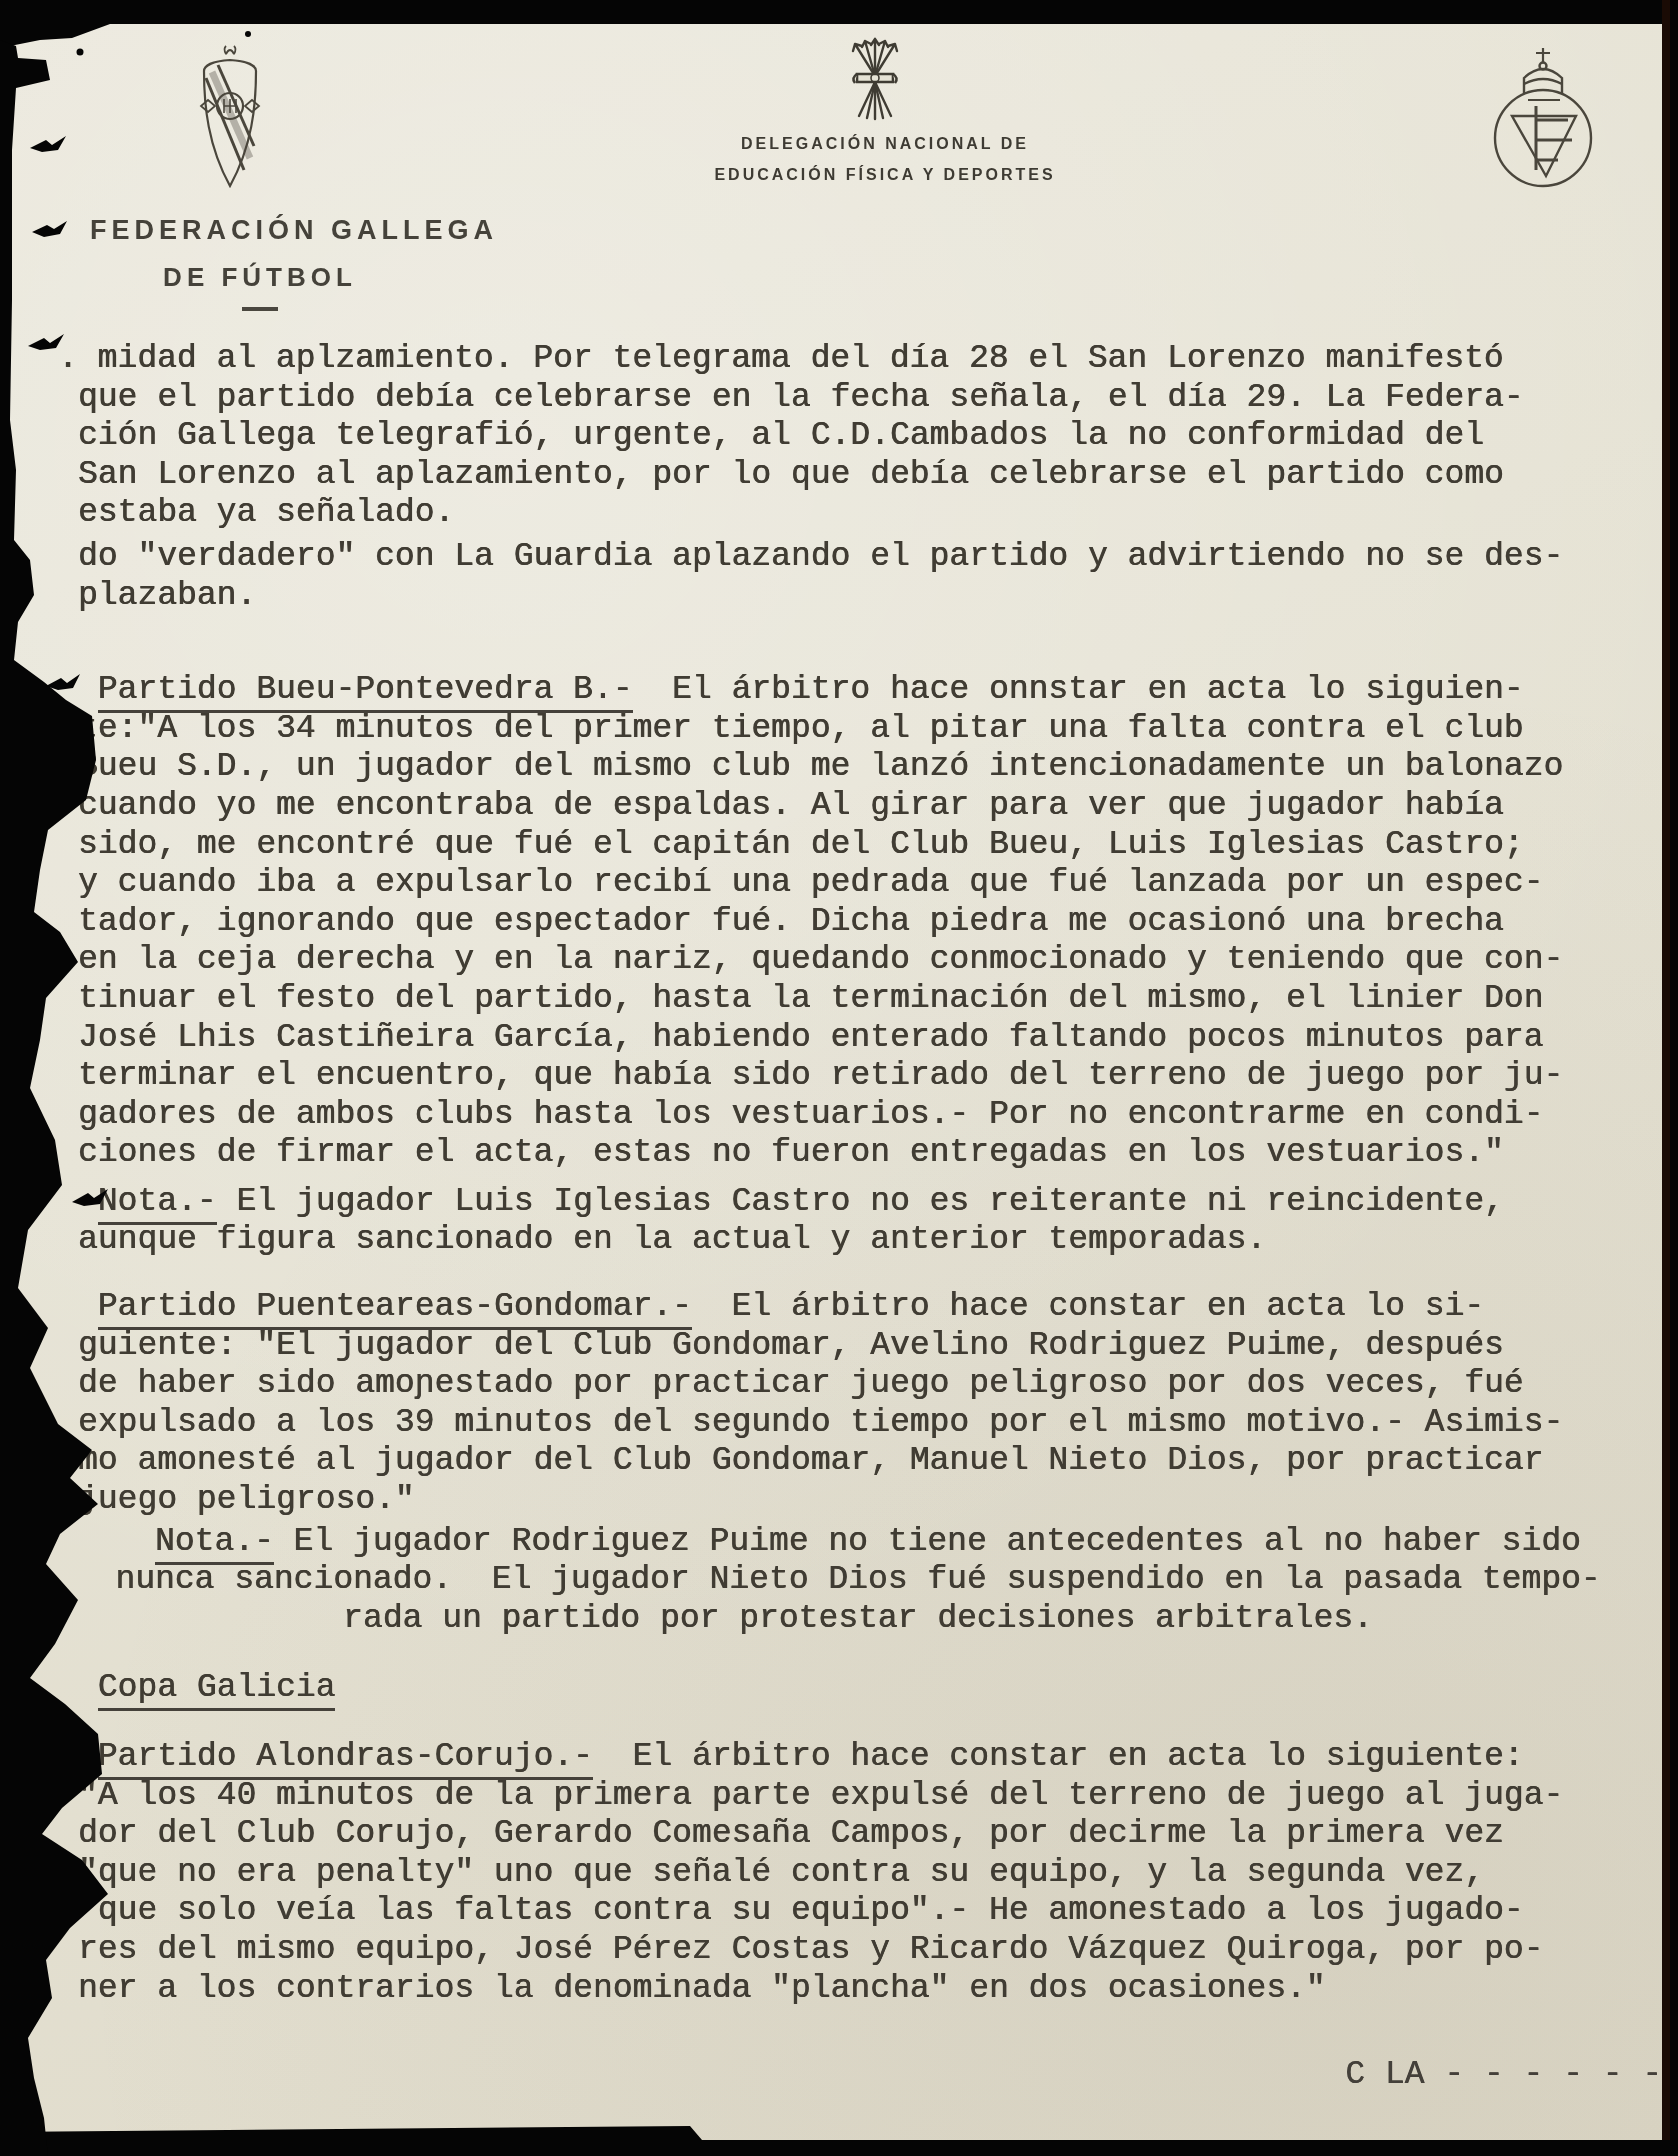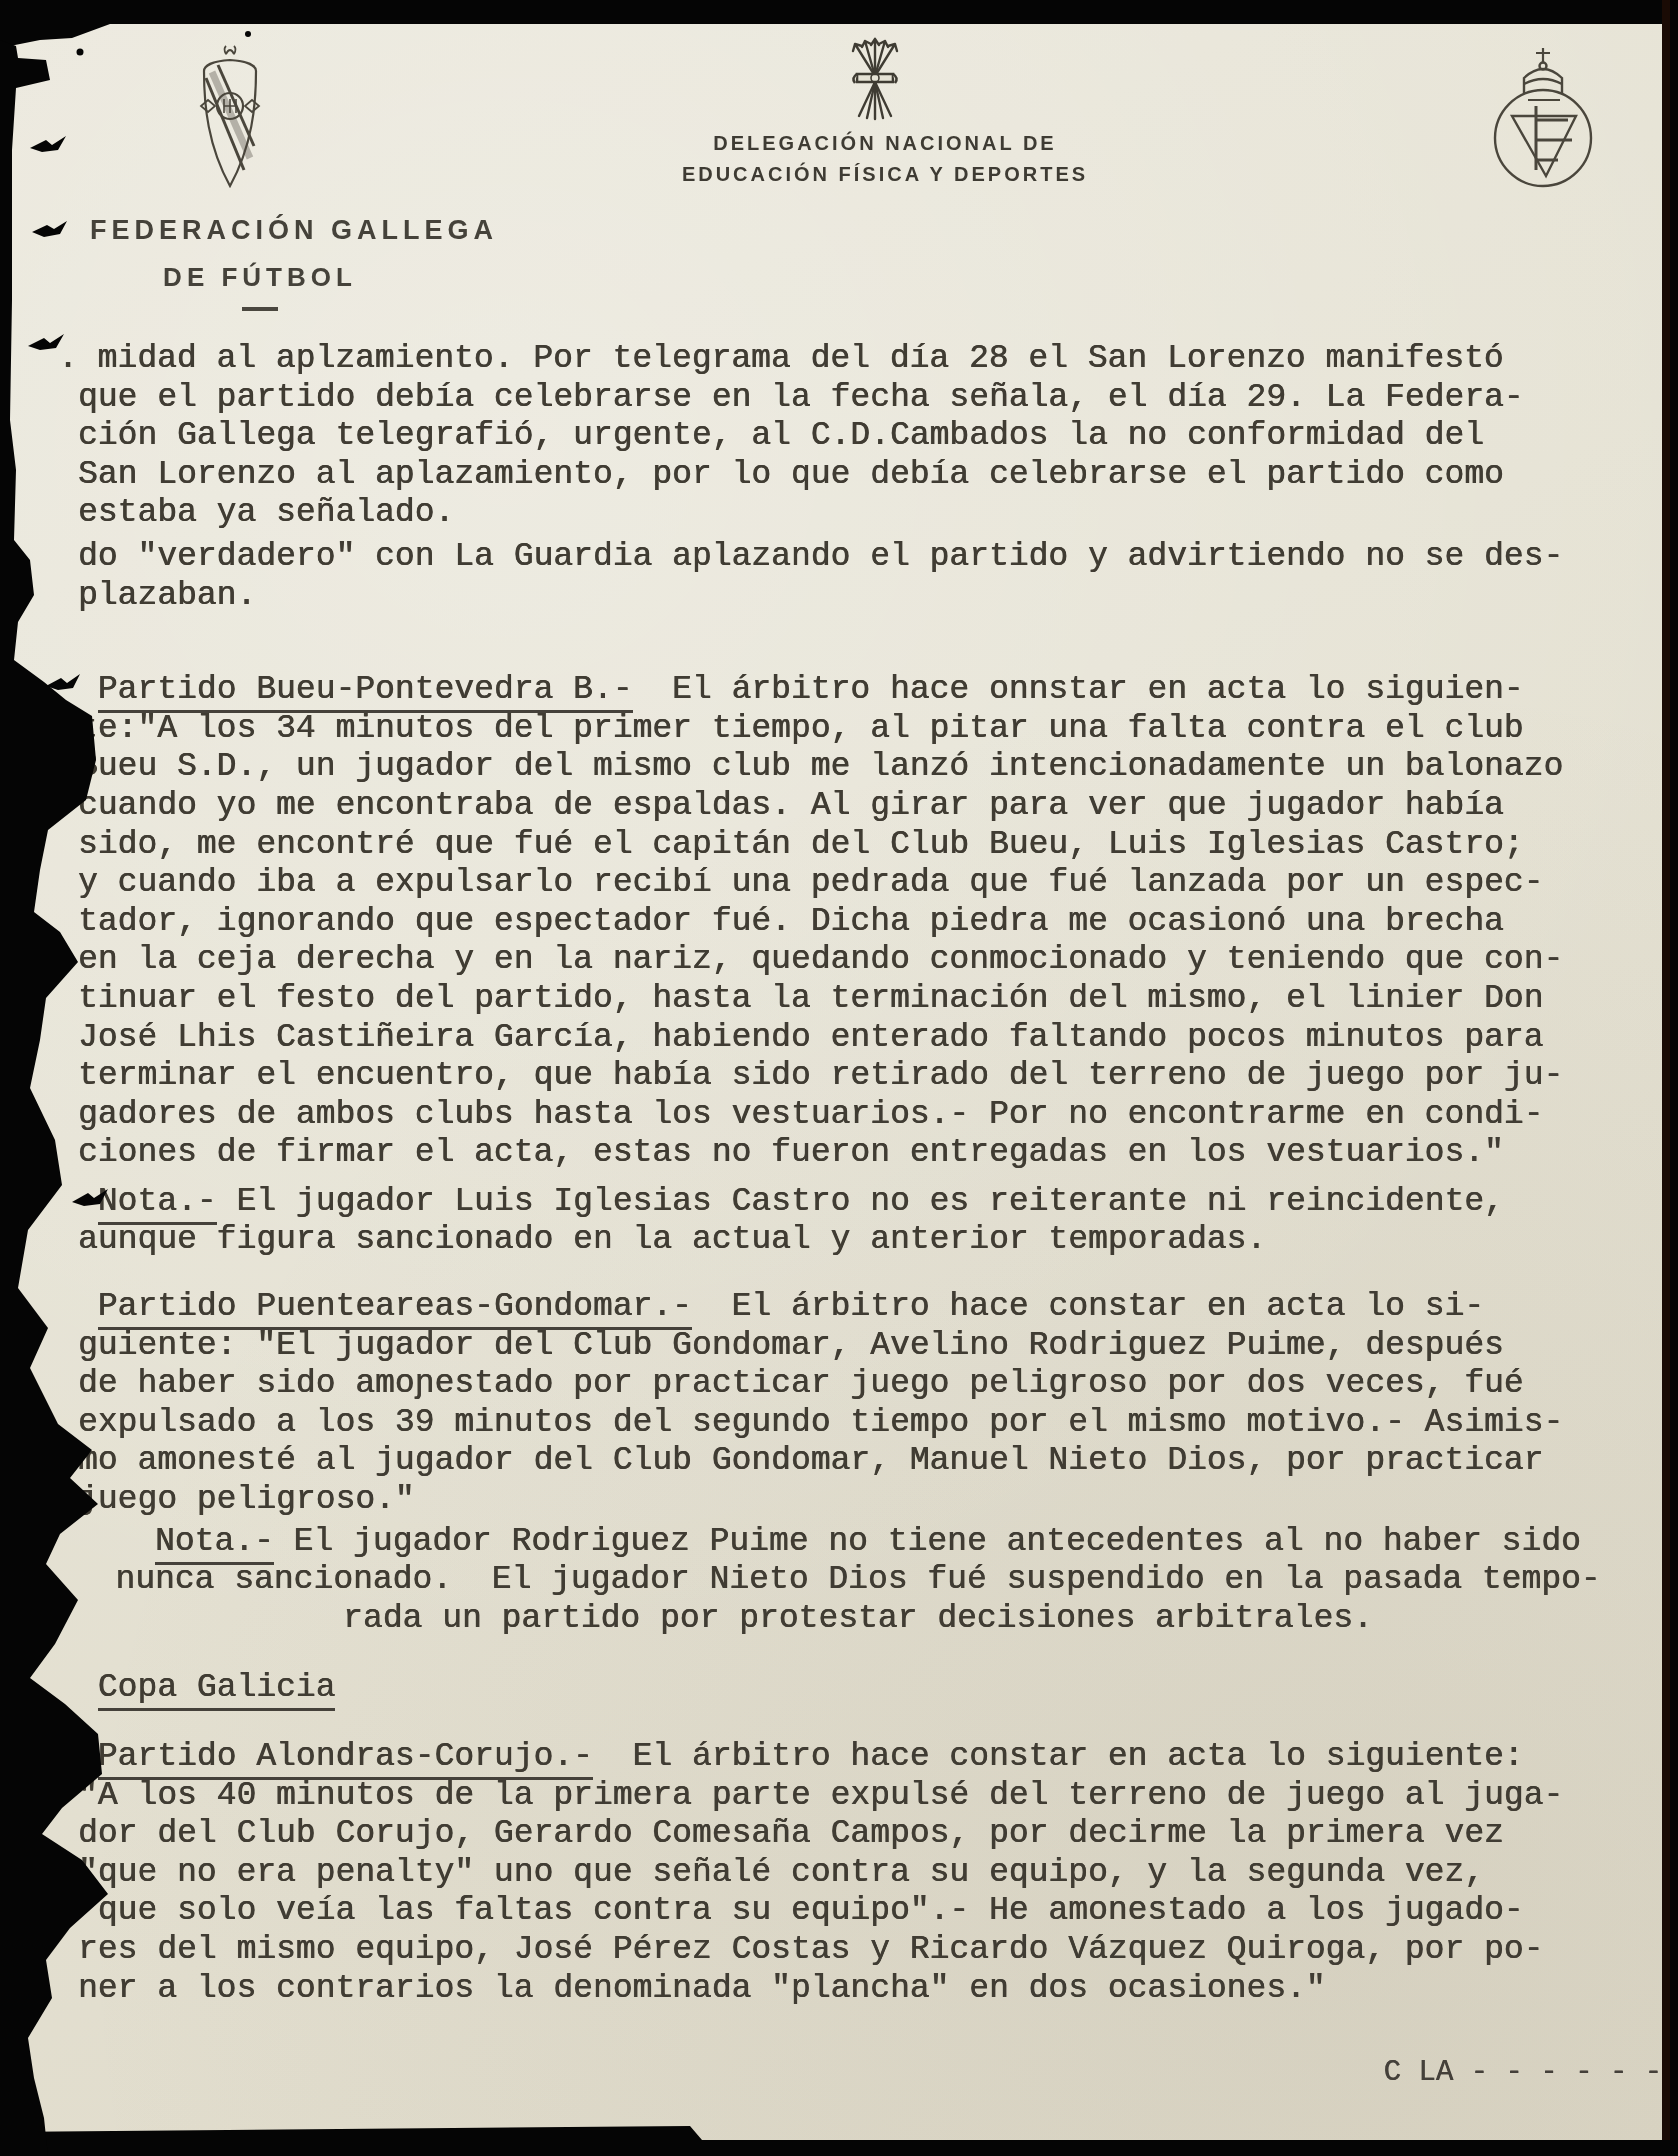--- a/index.html
+++ b/index.html
@@ -10,42 +10,42 @@
   .paper::after{content:"";position:absolute;inset:0;
          background:radial-gradient(circle at 30% 20%,rgba(255,255,255,.25),rgba(0,0,0,0) 60%),
                     radial-gradient(circle at 80% 90%,rgba(90,80,60,.07),rgba(0,0,0,0) 55%);}
   
   .hdr-left{position:absolute;left:90px;top:215px;width:340px;text-align:center;
             color:#45423a;font-weight:bold;}
   .hdr-left .l1{font-size:27px;letter-spacing:5px;white-space:nowrap;}
   .hdr-left .l2{font-size:26px;letter-spacing:5px;margin-top:16px;}
   .hdr-left .dash{width:36px;height:4px;background:#4a473f;margin:14px auto 0 auto;}
   .hdr-center{position:absolute;left:660px;top:128px;width:450px;text-align:center;
-              color:#3e3b33;font-weight:bold;font-size:20px;letter-spacing:3px;line-height:31px;}
+              color:#3e3b33;font-weight:bold;font-size:16px;letter-spacing:3px;line-height:31px;}
   .badge{position:absolute;}
   .badge svg{display:block;}
   
   .doc-body{position:absolute;left:78px;top:340px;width:1560px;
             font-family:"Liberation Mono","DejaVu Sans Mono",monospace;
             font-size:33px;line-height:38.6px;color:#403c33;
             text-shadow:.45px 0 0 currentColor,-.25px 0 0 rgba(64,60,51,.55);}
   .line{white-space:pre;height:38.6px;}
   .line.hang{margin-left:-20px;}
   .ul{border-bottom:3px solid #45413a;padding-bottom:2px;}
   .block.b1{margin-top:5px;}
   .block.b2{margin-top:56px;}
   .block.b3{margin-top:10px;}
   .block.b4{margin-top:28px;}
   .block.b5{margin-top:3px;text-align:center;}
   .block.b6{margin-top:31px;}
   .block.b7{margin-top:30px;}
   
   .footer-ref{position:absolute;right:16px;top:2056px;
               font-family:"Liberation Mono","DejaVu Sans Mono",monospace;
-              font-size:29px;color:#44403a;text-shadow:.4px 0 0 currentColor;white-space:pre;}
+              font-size:33px;color:#44403a;text-shadow:.4px 0 0 currentColor;white-space:pre;}
   
   .edge-overlay{position:absolute;inset:0;pointer-events:none;}
 </style>
 </head>
 <body>
 
 <div class="page">
   <div class="paper"></div>
 
   <div class="badge" style="left:188px;top:44px;width:84px;height:152px;">

